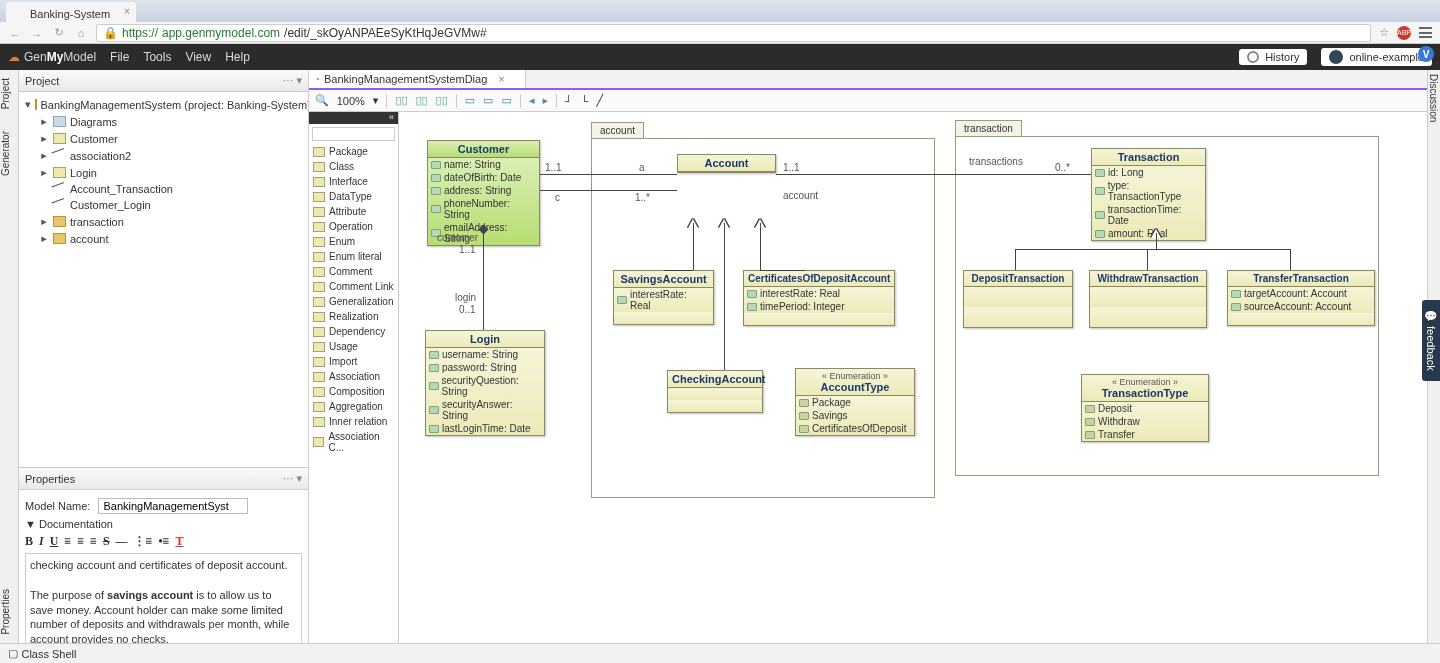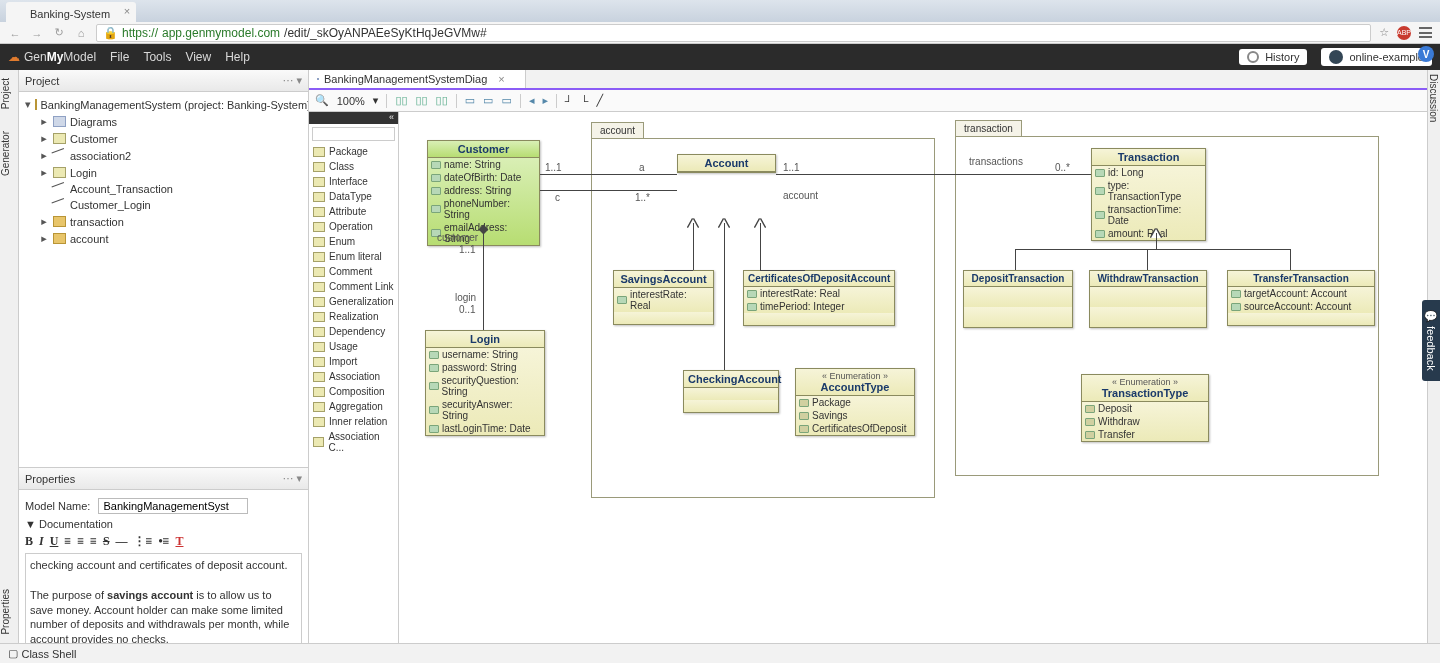--- a/index.html
+++ b/index.html
@@ -450,21 +450,21 @@
                 <span>interestRate: Real</span>
               </div>
               <div class="attr">
                 <span class="vis"></span>
                 <span>timePeriod: Integer</span>
               </div>
             </div>
           <div class="sec" style="min-height:12px"></div>
         </div>
 
-        <div class="um" style="left:284px;top:258px;width:96px">
+        <div class="um" style="left:268px;top:258px;width:96px">
           <div class="hd">CheckingAccount</div>
           <div class="sec" style="min-height:12px"></div>
           <div class="sec" style="min-height:12px"></div>
         </div>
 
         <div class="um" style="left:396px;top:256px;width:120px">
           <div class="hd"><span class="ster">« Enumeration »</span><span>AccountType</span></div>
           <div class="sec ev" id="atype-lits">
               <div class="attr ev">
                 <span class="vis"></span>

